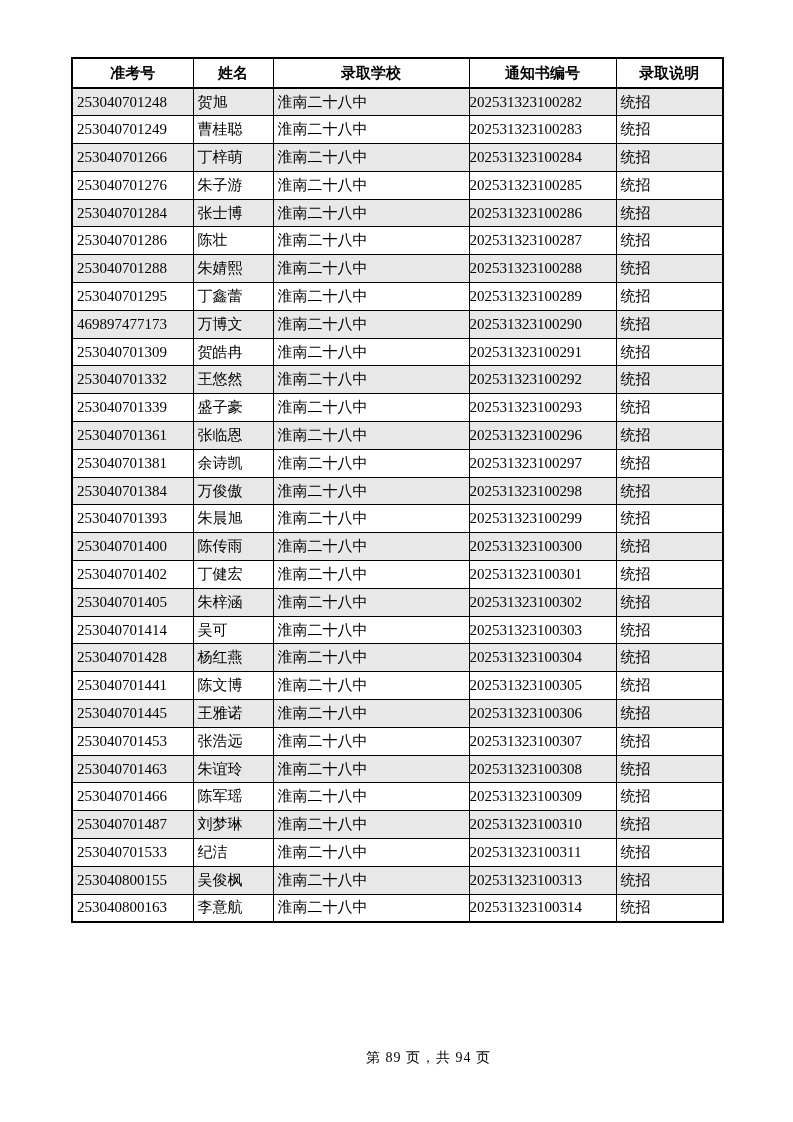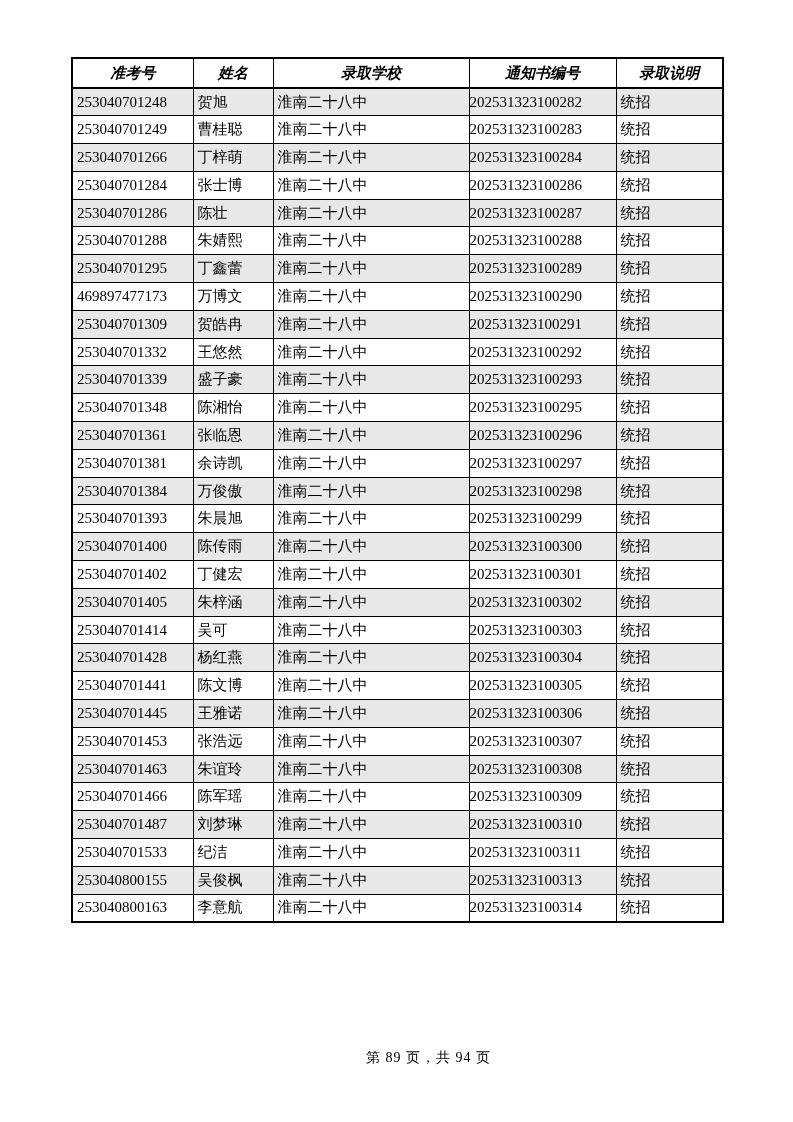--- a/index.html
+++ b/index.html
@@ -37,21 +37,20 @@
     font-size: 15px;
     vertical-align: middle;
     padding: 0;
   }
   thead th {
     height: 30px;
     font-weight: bold;
     text-align: center;
     border-bottom: 2px solid #000000;
     background: #ffffff;
-    font-style: italic;
   }
   tbody td { height: 27.8px; }
   tbody tr:nth-child(odd) td { background: #e8e8e8; }
   tbody tr:nth-child(even) td { background: #ffffff; }
   td.al { text-align: left; padding-left: 4px; }
   td.ac { }
   .page-footer {
     position: absolute;
     top: 1049px;
     left: 0; width: 793px;
@@ -101,20 +100,27 @@
             <td class="al">统招</td>
           </tr>
           <tr>
             <td class="al">253040701266</td>
             <td class="al">丁梓萌</td>
             <td class="al">淮南二十八中</td>
             <td class="ac">202531323100284</td>
             <td class="al">统招</td>
           </tr>
           <tr>
+            <td class="al">253040701276</td>
+            <td class="al">朱子游</td>
+            <td class="al">淮南二十八中</td>
+            <td class="ac">202531323100285</td>
+            <td class="al">统招</td>
+          </tr>
+          <tr>
             <td class="al">253040701284</td>
             <td class="al">张士博</td>
             <td class="al">淮南二十八中</td>
             <td class="ac">202531323100286</td>
             <td class="al">统招</td>
           </tr>
           <tr>
             <td class="al">253040701286</td>
             <td class="al">陈壮</td>
             <td class="al">淮南二十八中</td>
@@ -154,27 +160,20 @@
             <td class="al">王悠然</td>
             <td class="al">淮南二十八中</td>
             <td class="ac">202531323100292</td>
             <td class="al">统招</td>
           </tr>
           <tr>
             <td class="al">253040701339</td>
             <td class="al">盛子豪</td>
             <td class="al">淮南二十八中</td>
             <td class="ac">202531323100293</td>
-            <td class="al">统招</td>
-          </tr>
-          <tr>
-            <td class="al">253040701348</td>
-            <td class="al">陈湘怡</td>
-            <td class="al">淮南二十八中</td>
-            <td class="ac">202531323100295</td>
             <td class="al">统招</td>
           </tr>
           <tr>
             <td class="al">253040701361</td>
             <td class="al">张临恩</td>
             <td class="al">淮南二十八中</td>
             <td class="ac">202531323100296</td>
             <td class="al">统招</td>
           </tr>
           <tr>

